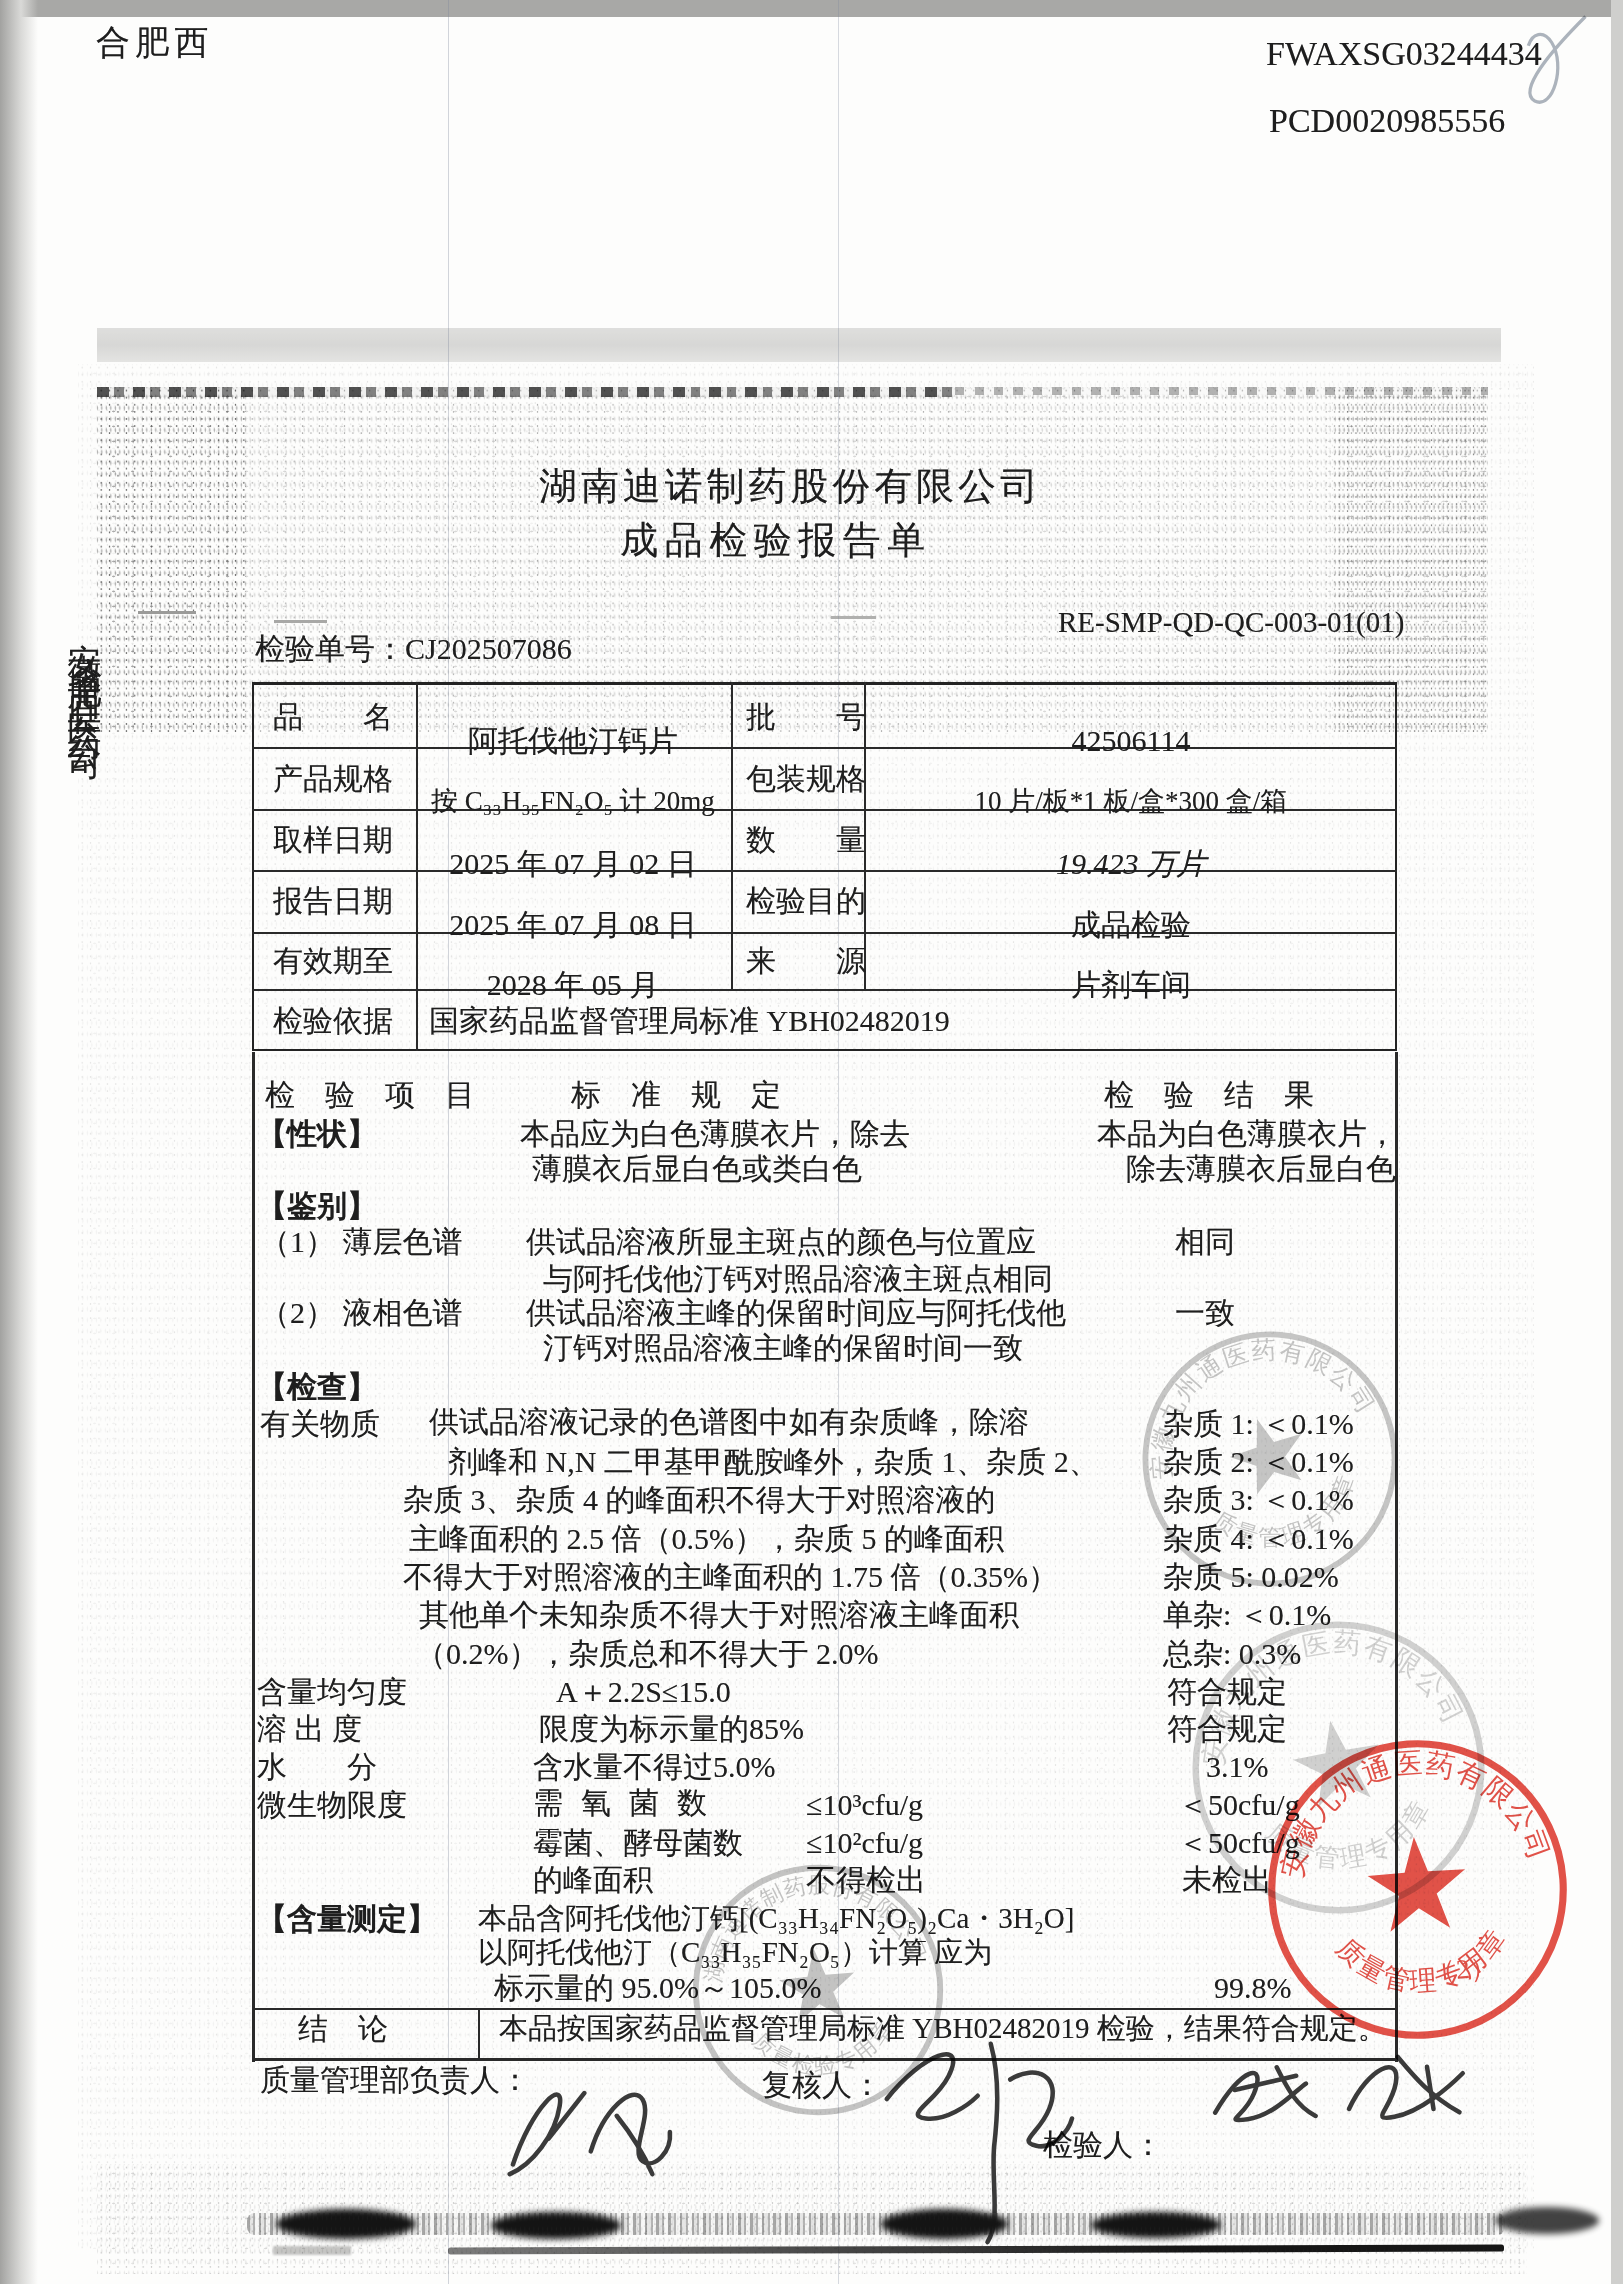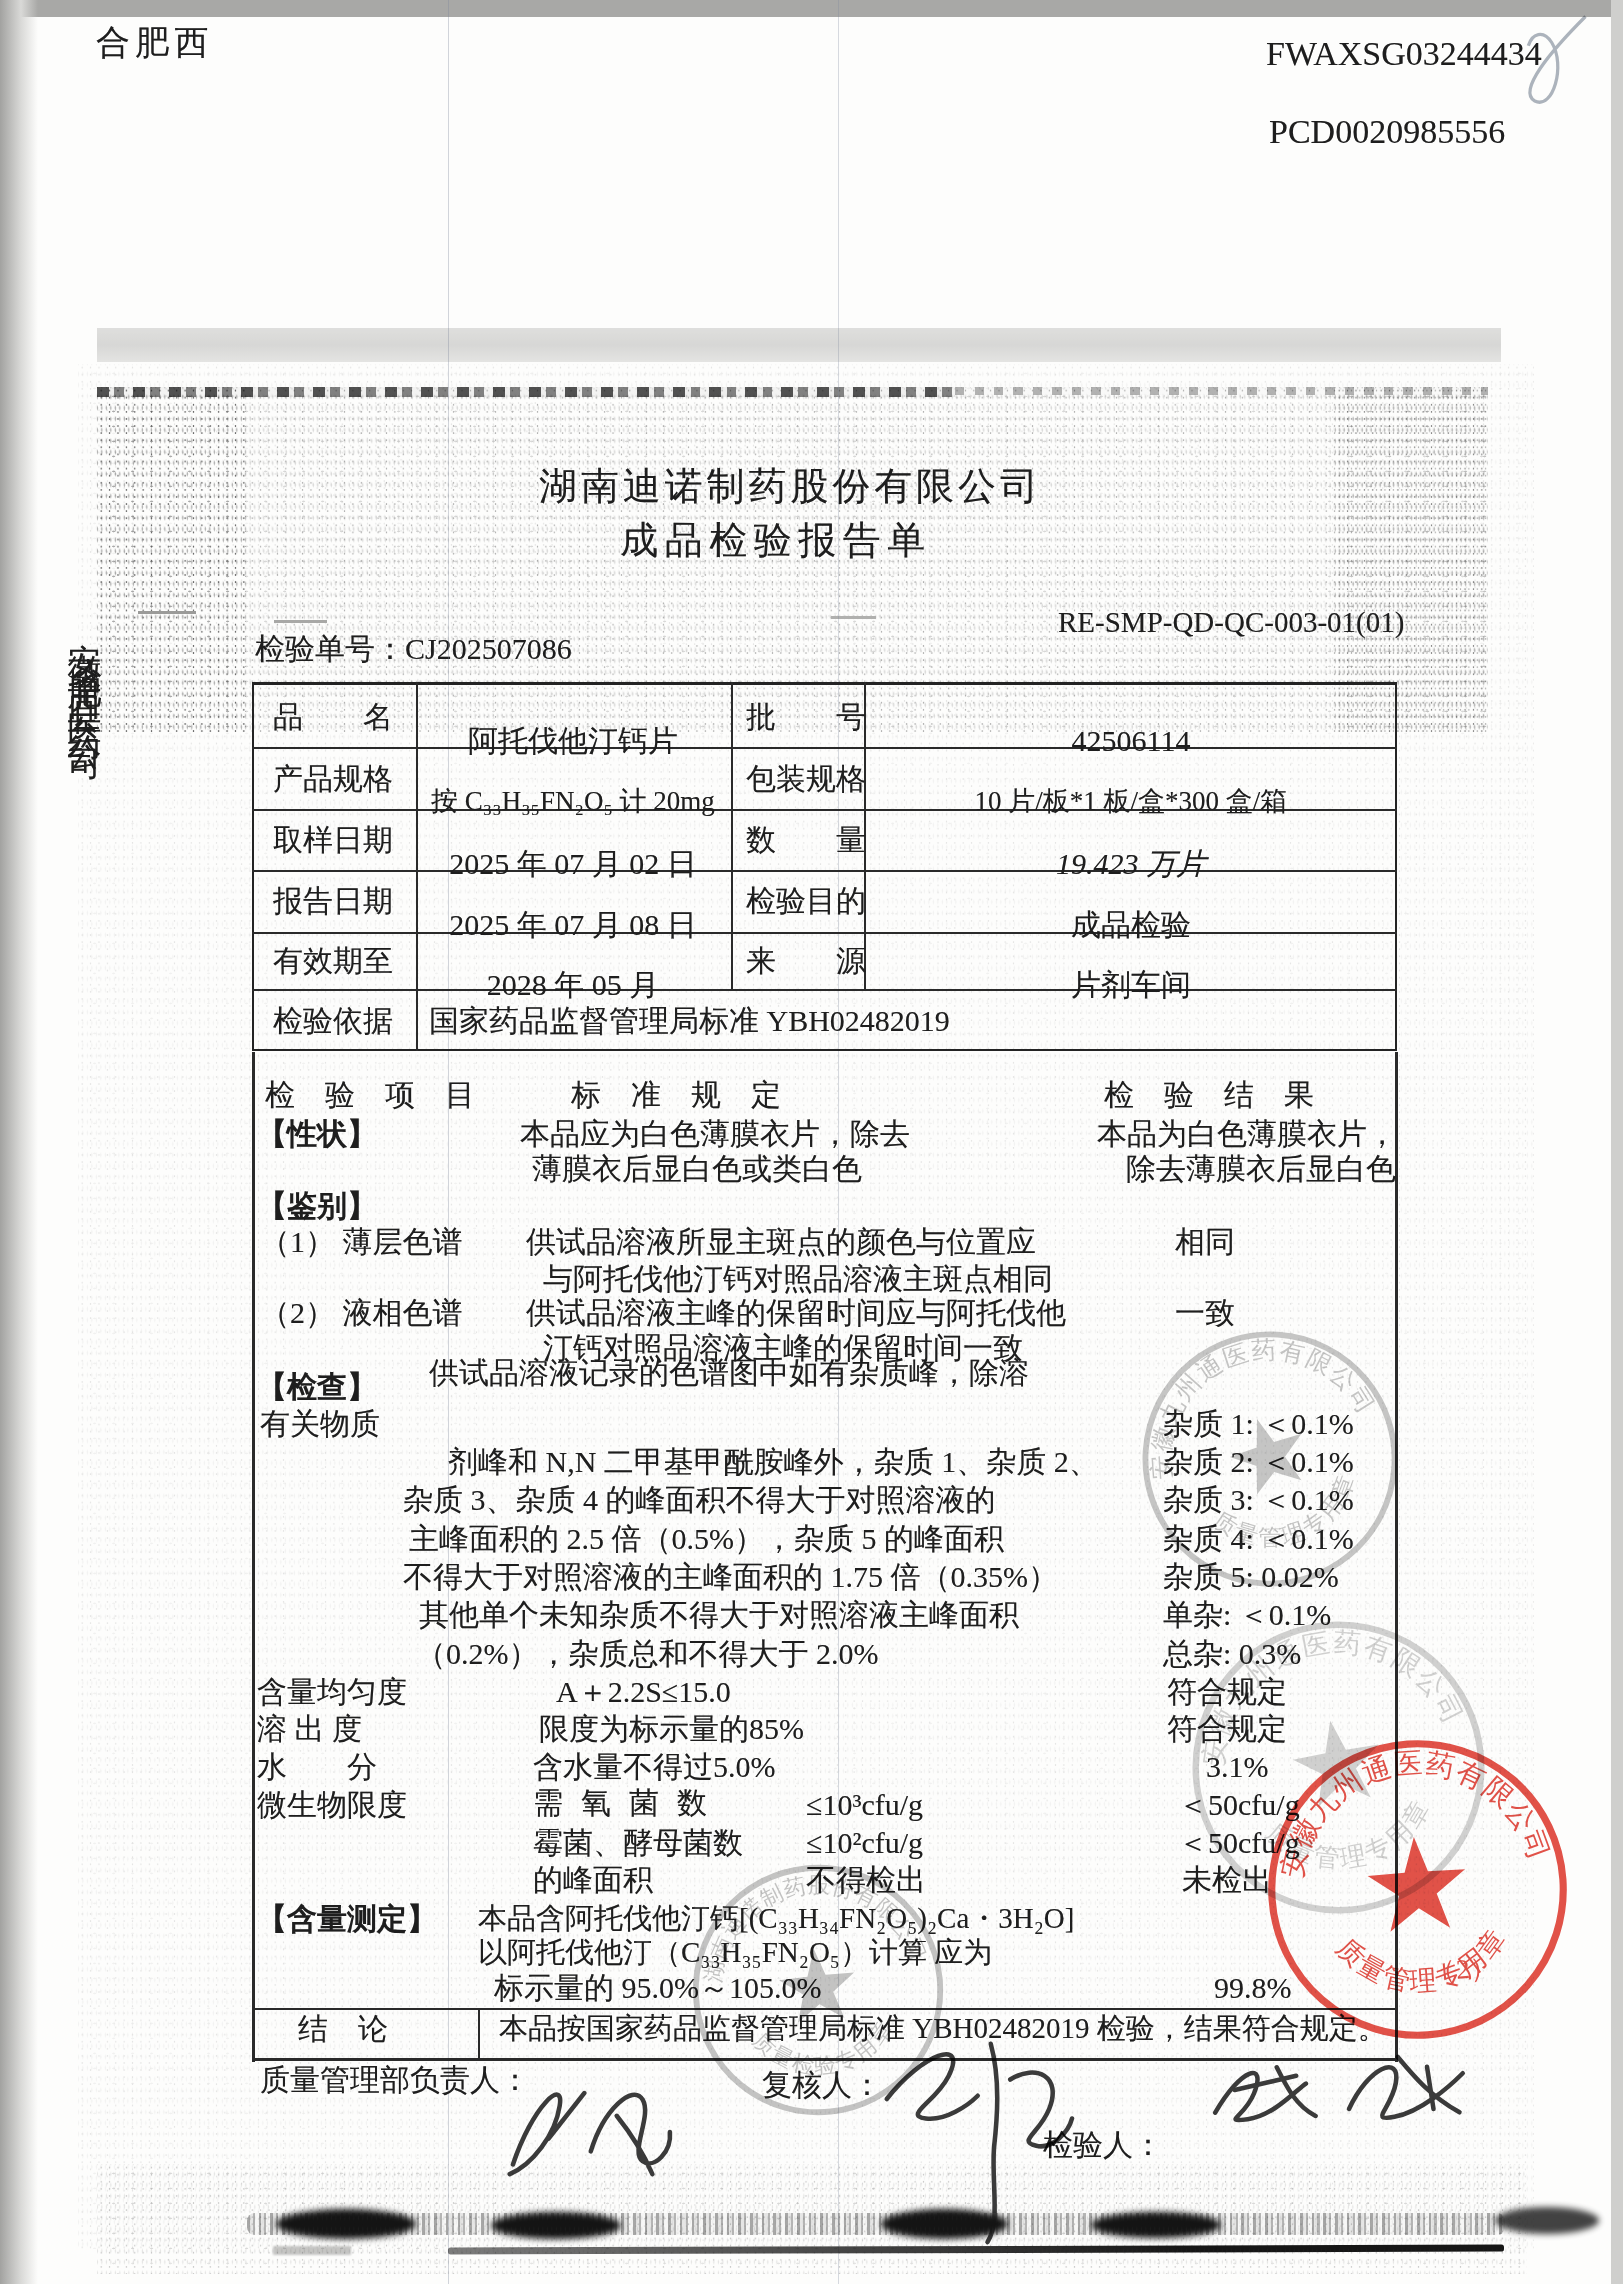--- a/index.html
+++ b/index.html
@@ -28,21 +28,21 @@
 <div id="doc">
 
   <div style="position:absolute;left:0;top:0;width:1624px;height:17px;background:#a8a8a6;"></div>
   <div style="position:absolute;left:0;top:0;width:38px;height:2284px;background:linear-gradient(90deg,#a2a2a0,#d9d9d7 55%,rgba(255,255,255,0));"></div>
   <div style="position:absolute;left:1611px;top:0;width:13px;height:2284px;background:#cfcfcd;"></div>
 
   <div class="speck" style="position:absolute;left:78px;top:364px;width:1456px;height:1885px;opacity:.12;"></div>
 
   <div class="t" style="left:96px;top:23.4px;font-size:34px;letter-spacing:5.2px;">合肥西</div>
   <div class="t" style="left:1266px;top:34px;font-size:34px;">FWAXSG03244434</div>
-  <div class="t" style="left:1269px;top:101px;font-size:34px;margin-top:11px;">PCD0020985556</div>
+  <div class="t" style="left:1269px;top:101px;font-size:34px;">PCD0020985556</div>
   <svg class="sig" style="left:1488px;top:9.7px;" width="117" height="117" viewBox="0 0 180 180">
     <path d="M150 10 C95 65 45 125 72 140 C100 154 120 85 98 50 C85 30 68 36 62 55" fill="none" stroke="#9aa2ae" stroke-width="5" opacity=".8"></path>
   </svg>
 
   <div class="t" style="left:65px;top:616px;writing-mode:vertical-rl;font-size:34px;letter-spacing:11.7px;">安徽省肥西县医药公司</div>
 
   <div style="position:absolute;left:97px;top:328px;width:1404px;height:34px;background:linear-gradient(180deg,#cbcbc9,#bfbfbd 50%,#d4d4d2);opacity:.6;filter:blur(0.6px);"></div>
 
   <div style="position:absolute;left:97px;top:387px;width:1391px;height:348px;">
     <div class="speck" style="position:absolute;inset:0;opacity:.38;"></div>
@@ -127,21 +127,21 @@
   <div class="t" style="left:526px;top:1225px;">供试品溶液所显主斑点的颜色与位置应</div>
   <div class="t" style="left:1175px;top:1225px;">相同</div>
   <div class="t" style="left:543px;top:1262px;">与阿托伐他汀钙对照品溶液主斑点相同</div>
   <div class="t" style="left:260px;top:1296px;">（2） 液相色谱</div>
   <div class="t" style="left:526px;top:1296px;">供试品溶液主峰的保留时间应与阿托伐他</div>
   <div class="t" style="left:1175px;top:1296px;">一致</div>
   <div class="t" style="left:543px;top:1331px;">汀钙对照品溶液主峰的保留时间一致</div>
 
   <div class="t sec" style="left:257px;top:1370px;">【检查】</div>
   <div class="t" style="left:260px;top:1407px;">有关物质</div>
-  <div class="t" style="left:429px;top:1356px;font-family:Liberation Serif, serif;">供试品溶液记录的色谱图中如有杂质峰，除溶</div>
+  <div class="t" style="left:429px;top:1405px;font-family:Liberation Serif, serif;">供试品溶液记录的色谱图中如有杂质峰，除溶</div>
   <div class="t" style="left:1163px;top:1407px;">杂质 1: ＜0.1%</div>
   <div class="t" style="left:448px;top:1445px;">剂峰和 N,N 二甲基甲酰胺峰外，杂质 1、杂质 2、</div>
   <div class="t" style="left:1163px;top:1445px;">杂质 2: ＜0.1%</div>
   <div class="t" style="left:403px;top:1483px;">杂质 3、杂质 4 的峰面积不得大于对照溶液的</div>
   <div class="t" style="left:1163px;top:1483px;">杂质 3: ＜0.1%</div>
   <div class="t" style="left:409px;top:1522px;">主峰面积的 2.5 倍（0.5%），杂质 5 的峰面积</div>
   <div class="t" style="left:1163px;top:1522px;">杂质 4: ＜0.1%</div>
   <div class="t" style="left:403px;top:1560px;">不得大于对照溶液的主峰面积的 1.75 倍（0.35%）</div>
   <div class="t" style="left:1163px;top:1560px;">杂质 5: 0.02%</div>
   <div class="t" style="left:419px;top:1598px;">其他单个未知杂质不得大于对照溶液主峰面积</div>

